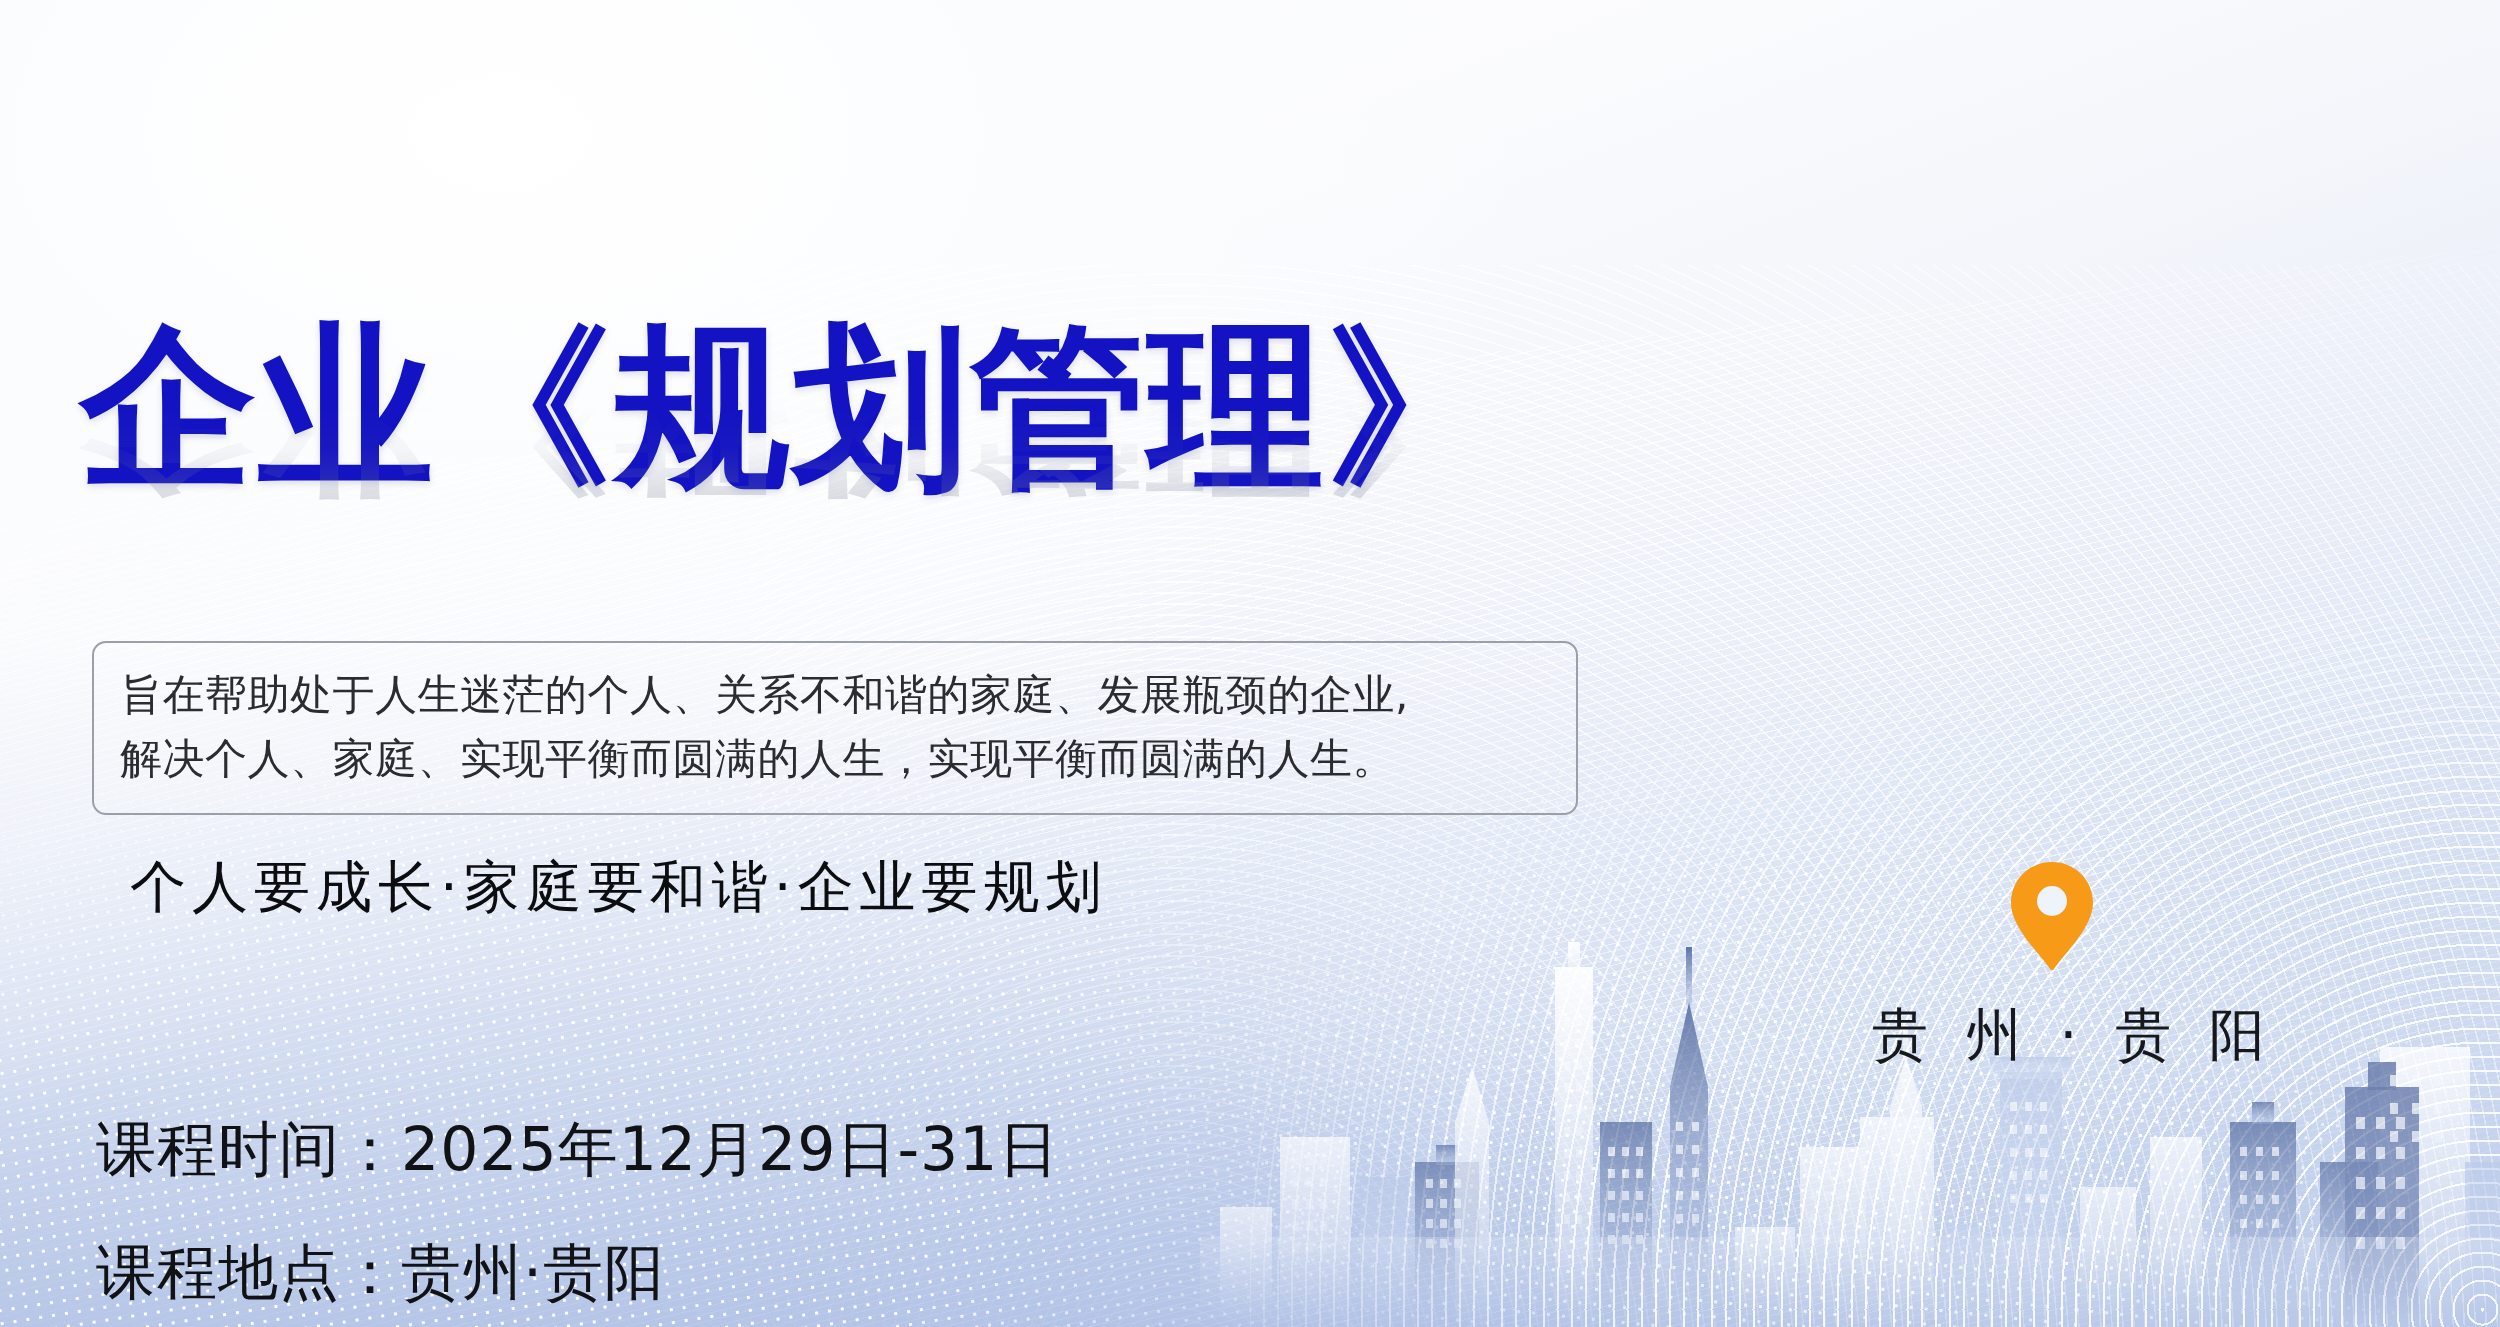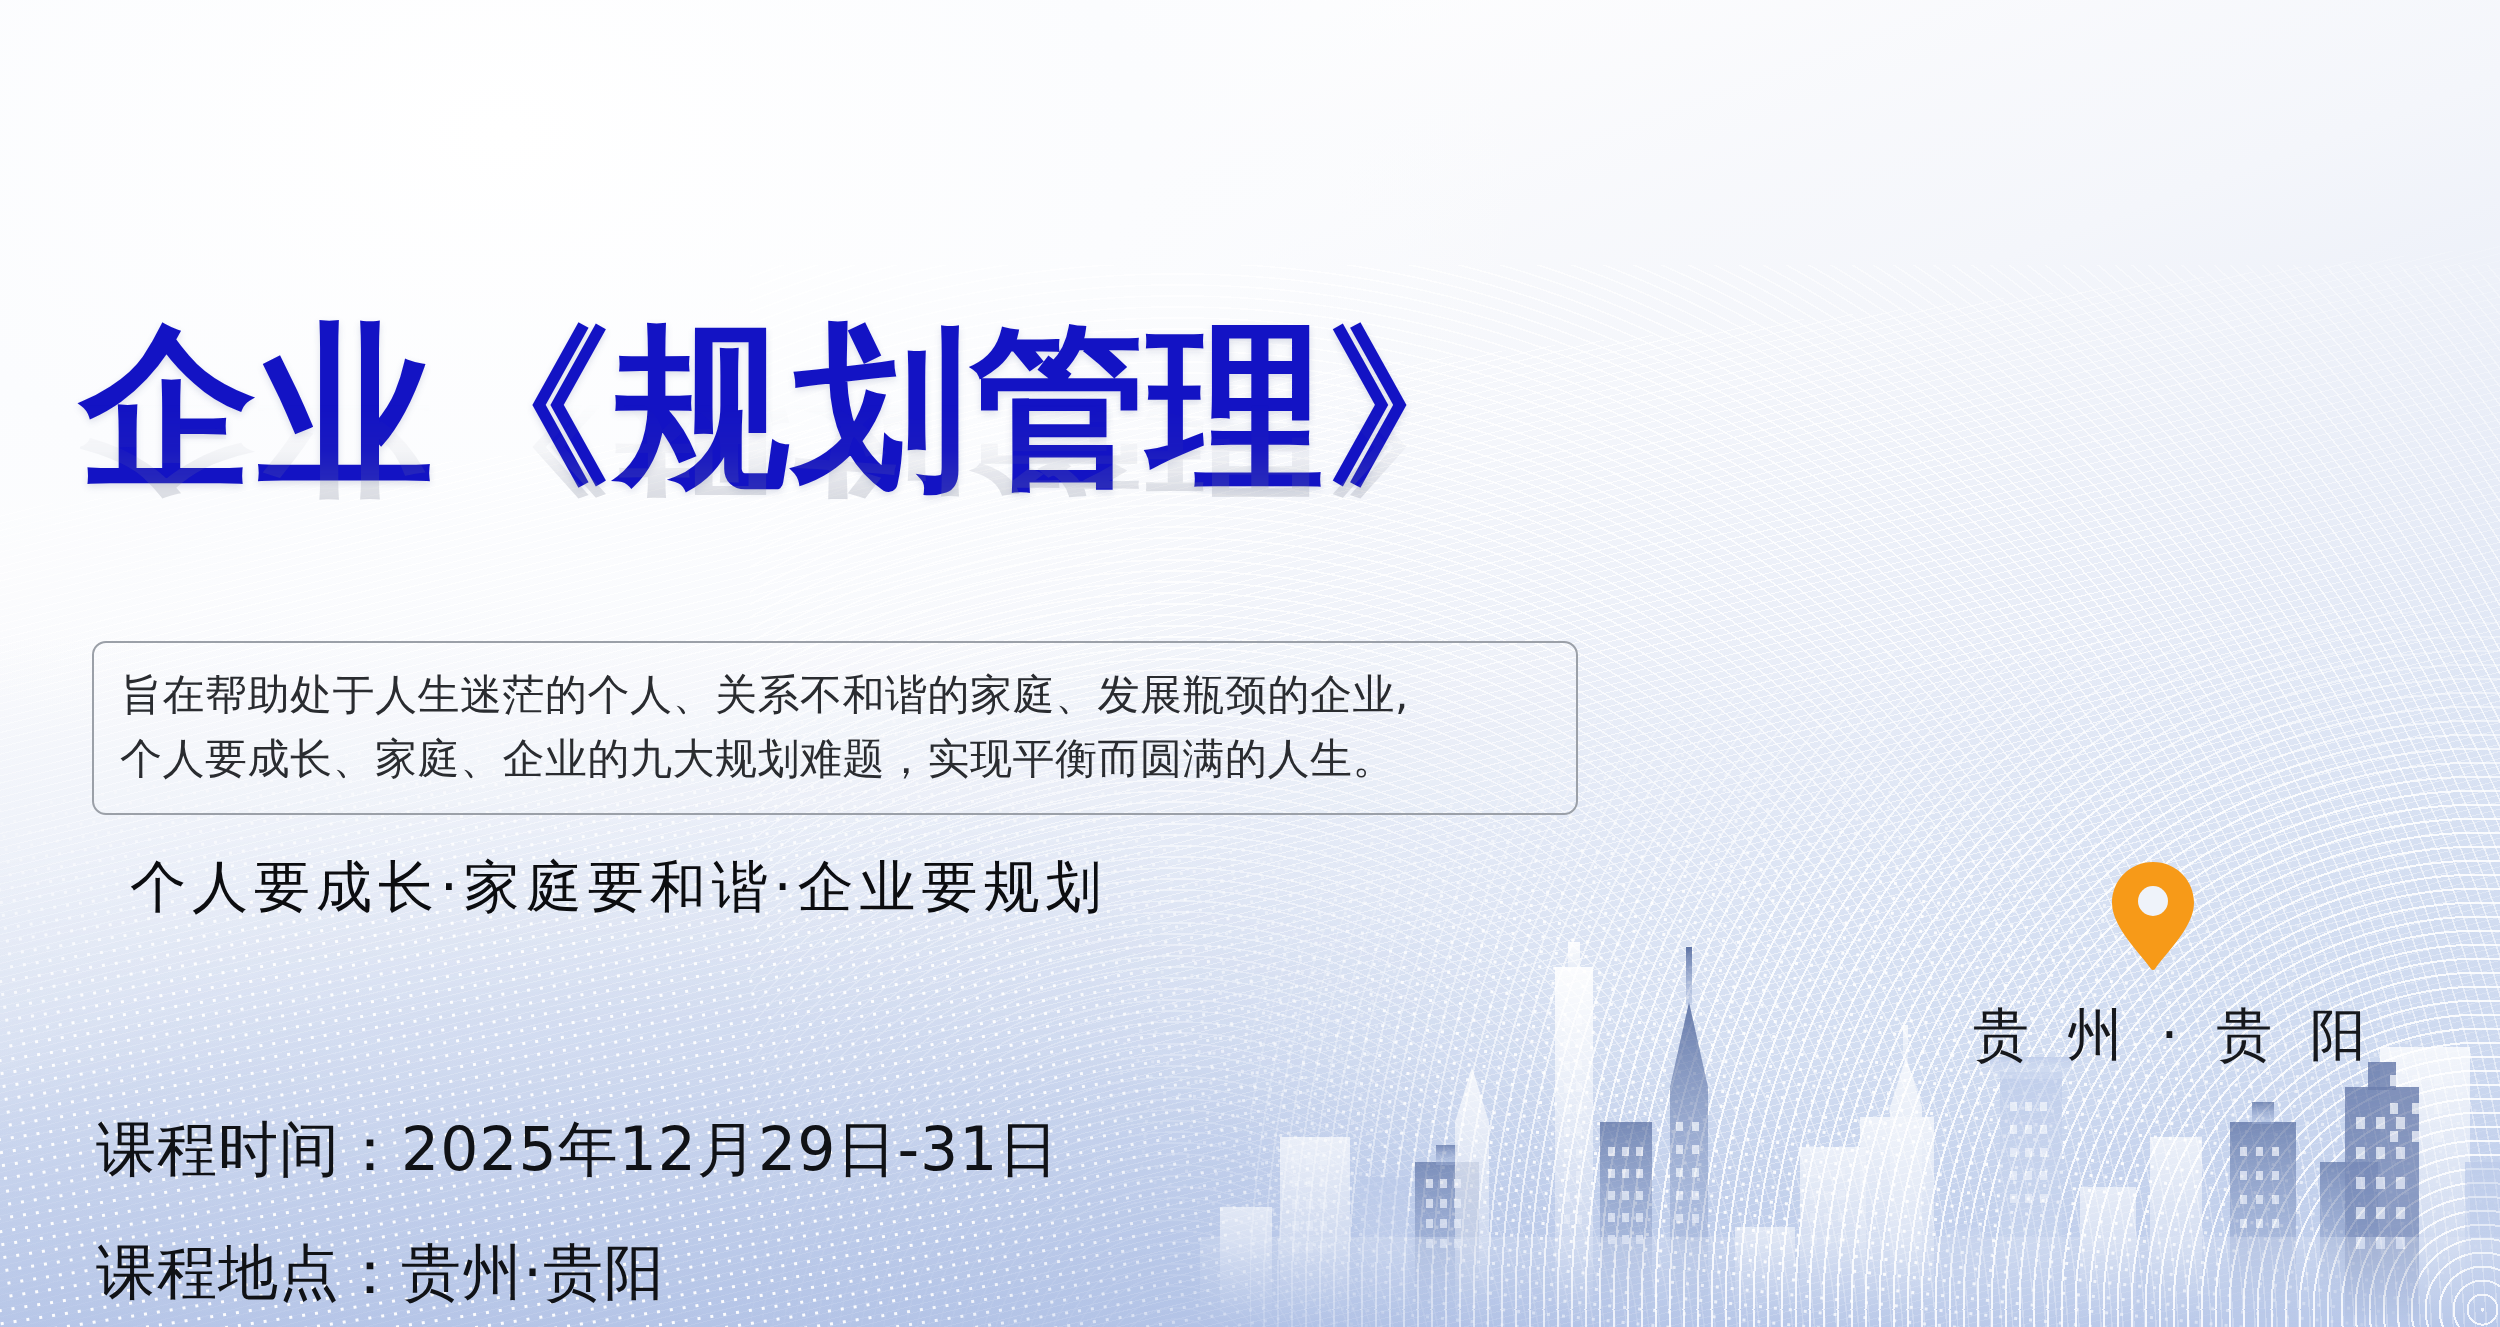--- a/index.html
+++ b/index.html
@@ -135,21 +135,21 @@
   }
 
   
   .tagline{
     position:absolute;left:130px;top:850px;
     font-family:"DejaVu Sans","Liberation Sans",sans-serif;
     font-size:56px;font-weight:400;color:#0c0d10;letter-spacing:6px;white-space:nowrap;
   }
 
   
-  .location{position:absolute;left:1973px;top:860px;width:360px;text-align:center;}
+  .location{position:absolute;left:1872px;top:860px;width:360px;text-align:center;}
   .pin{width:86px;height:112px;margin:0 auto;display:block;}
   .location-name{
     margin-top:26px;
     font-family:"DejaVu Sans","Liberation Sans",sans-serif;
     font-size:56px;color:#16181c;letter-spacing:10px;white-space:nowrap;
   }
 
   
   .meta{position:absolute;left:96px;top:1110px;}
   .meta-row{
@@ -398,21 +398,21 @@
   </div>
 
 
   <div class="headline-wrap">
     <div class="headline">企业《规划管理》</div>
     <div class="headline-reflection" aria-hidden="true">企业《规划管理》</div>
   </div>
 
   <div class="desc-box">
     <div class="desc-line">旨在帮助处于人生迷茫的个人、关系不和谐的家庭、发展瓶颈的企业,</div>
-    <div class="desc-line">个人要成长、家庭、企业的九大规划难题，实现平衡而圆满的人生。</div>
+    <div class="desc-line">解决个人、家庭、实现平衡而圆满的人生，实现平衡而圆满的人生。</div>
   </div>
 
   <div class="tagline">个人要成长·家庭要和谐·企业要规划</div>
 
   <div class="location">
     <svg class="pin" viewBox="0 0 86 112" xmlns="http://www.w3.org/2000/svg">
       <path d="M43 2 C20 2 2 20 2 43 C2 68 33 96 41 109 a2.4 2.4 0 0 0 4 0 C53 96 84 68 84 43 C84 20 66 2 43 2 Z" fill="#F79A18"></path>
       <circle cx="43" cy="41" r="15" fill="#eff3fa"></circle>
     </svg>
     <div class="location-name">贵 州 · 贵 阳</div>

